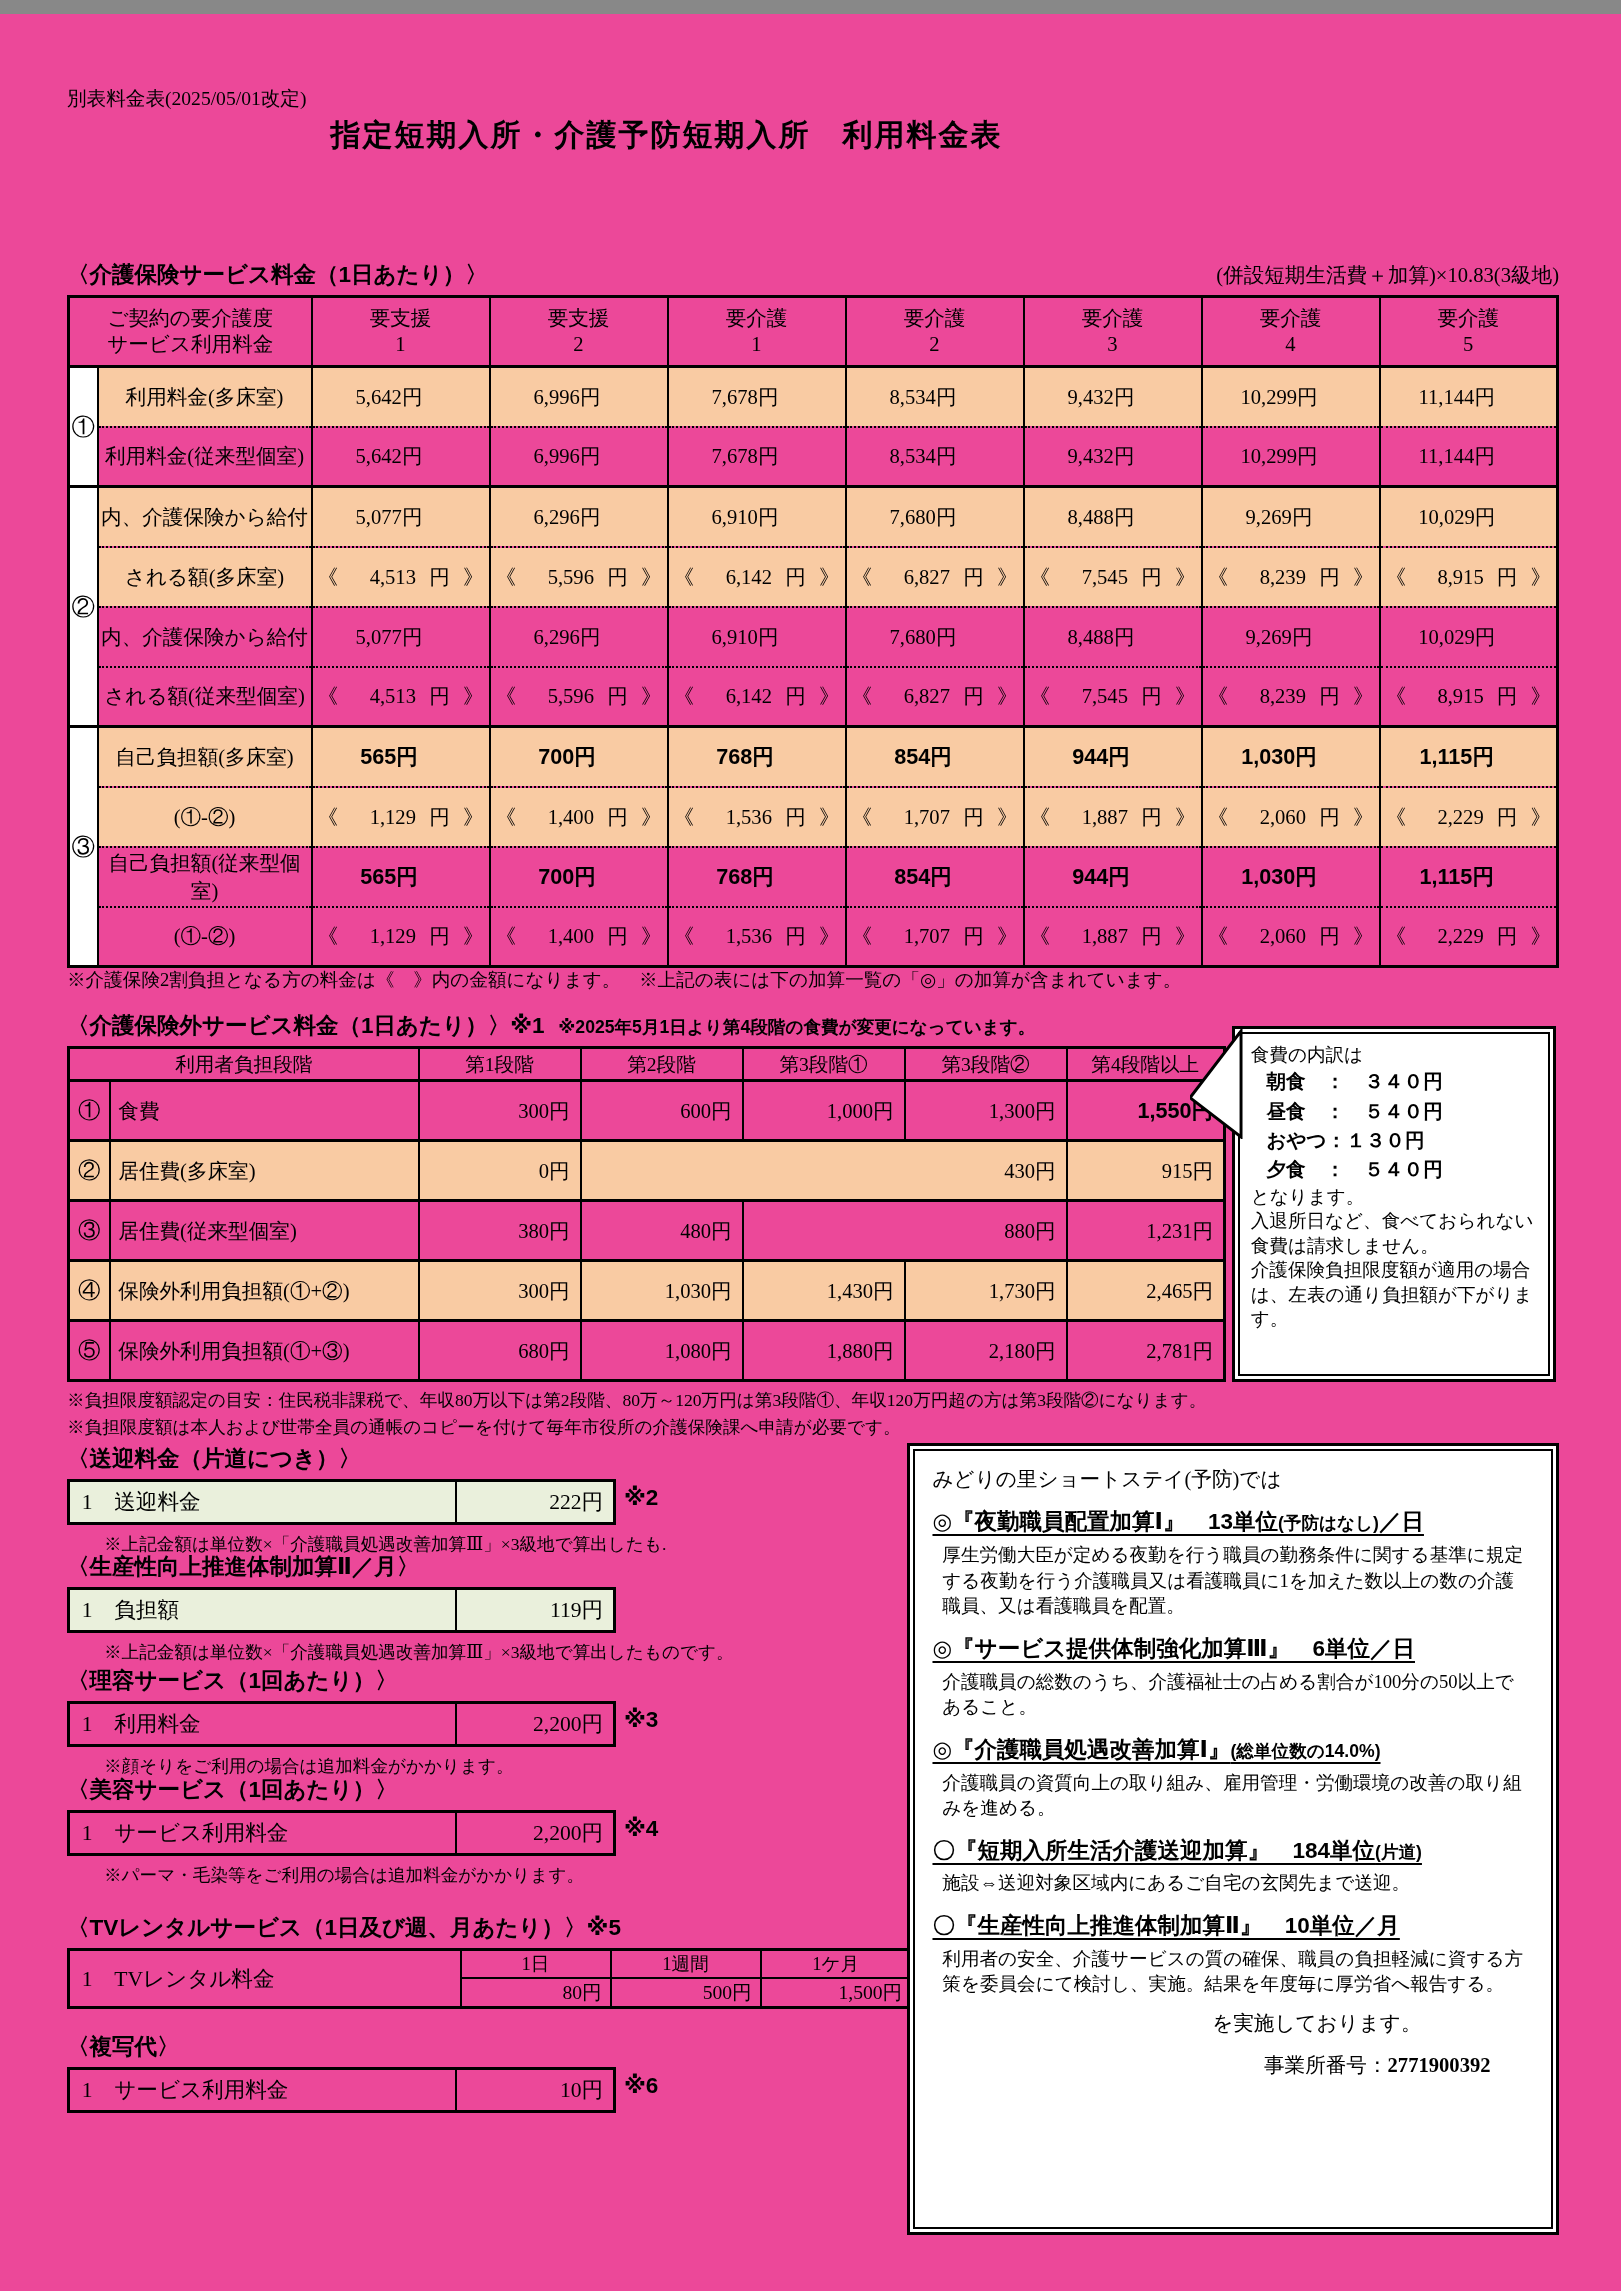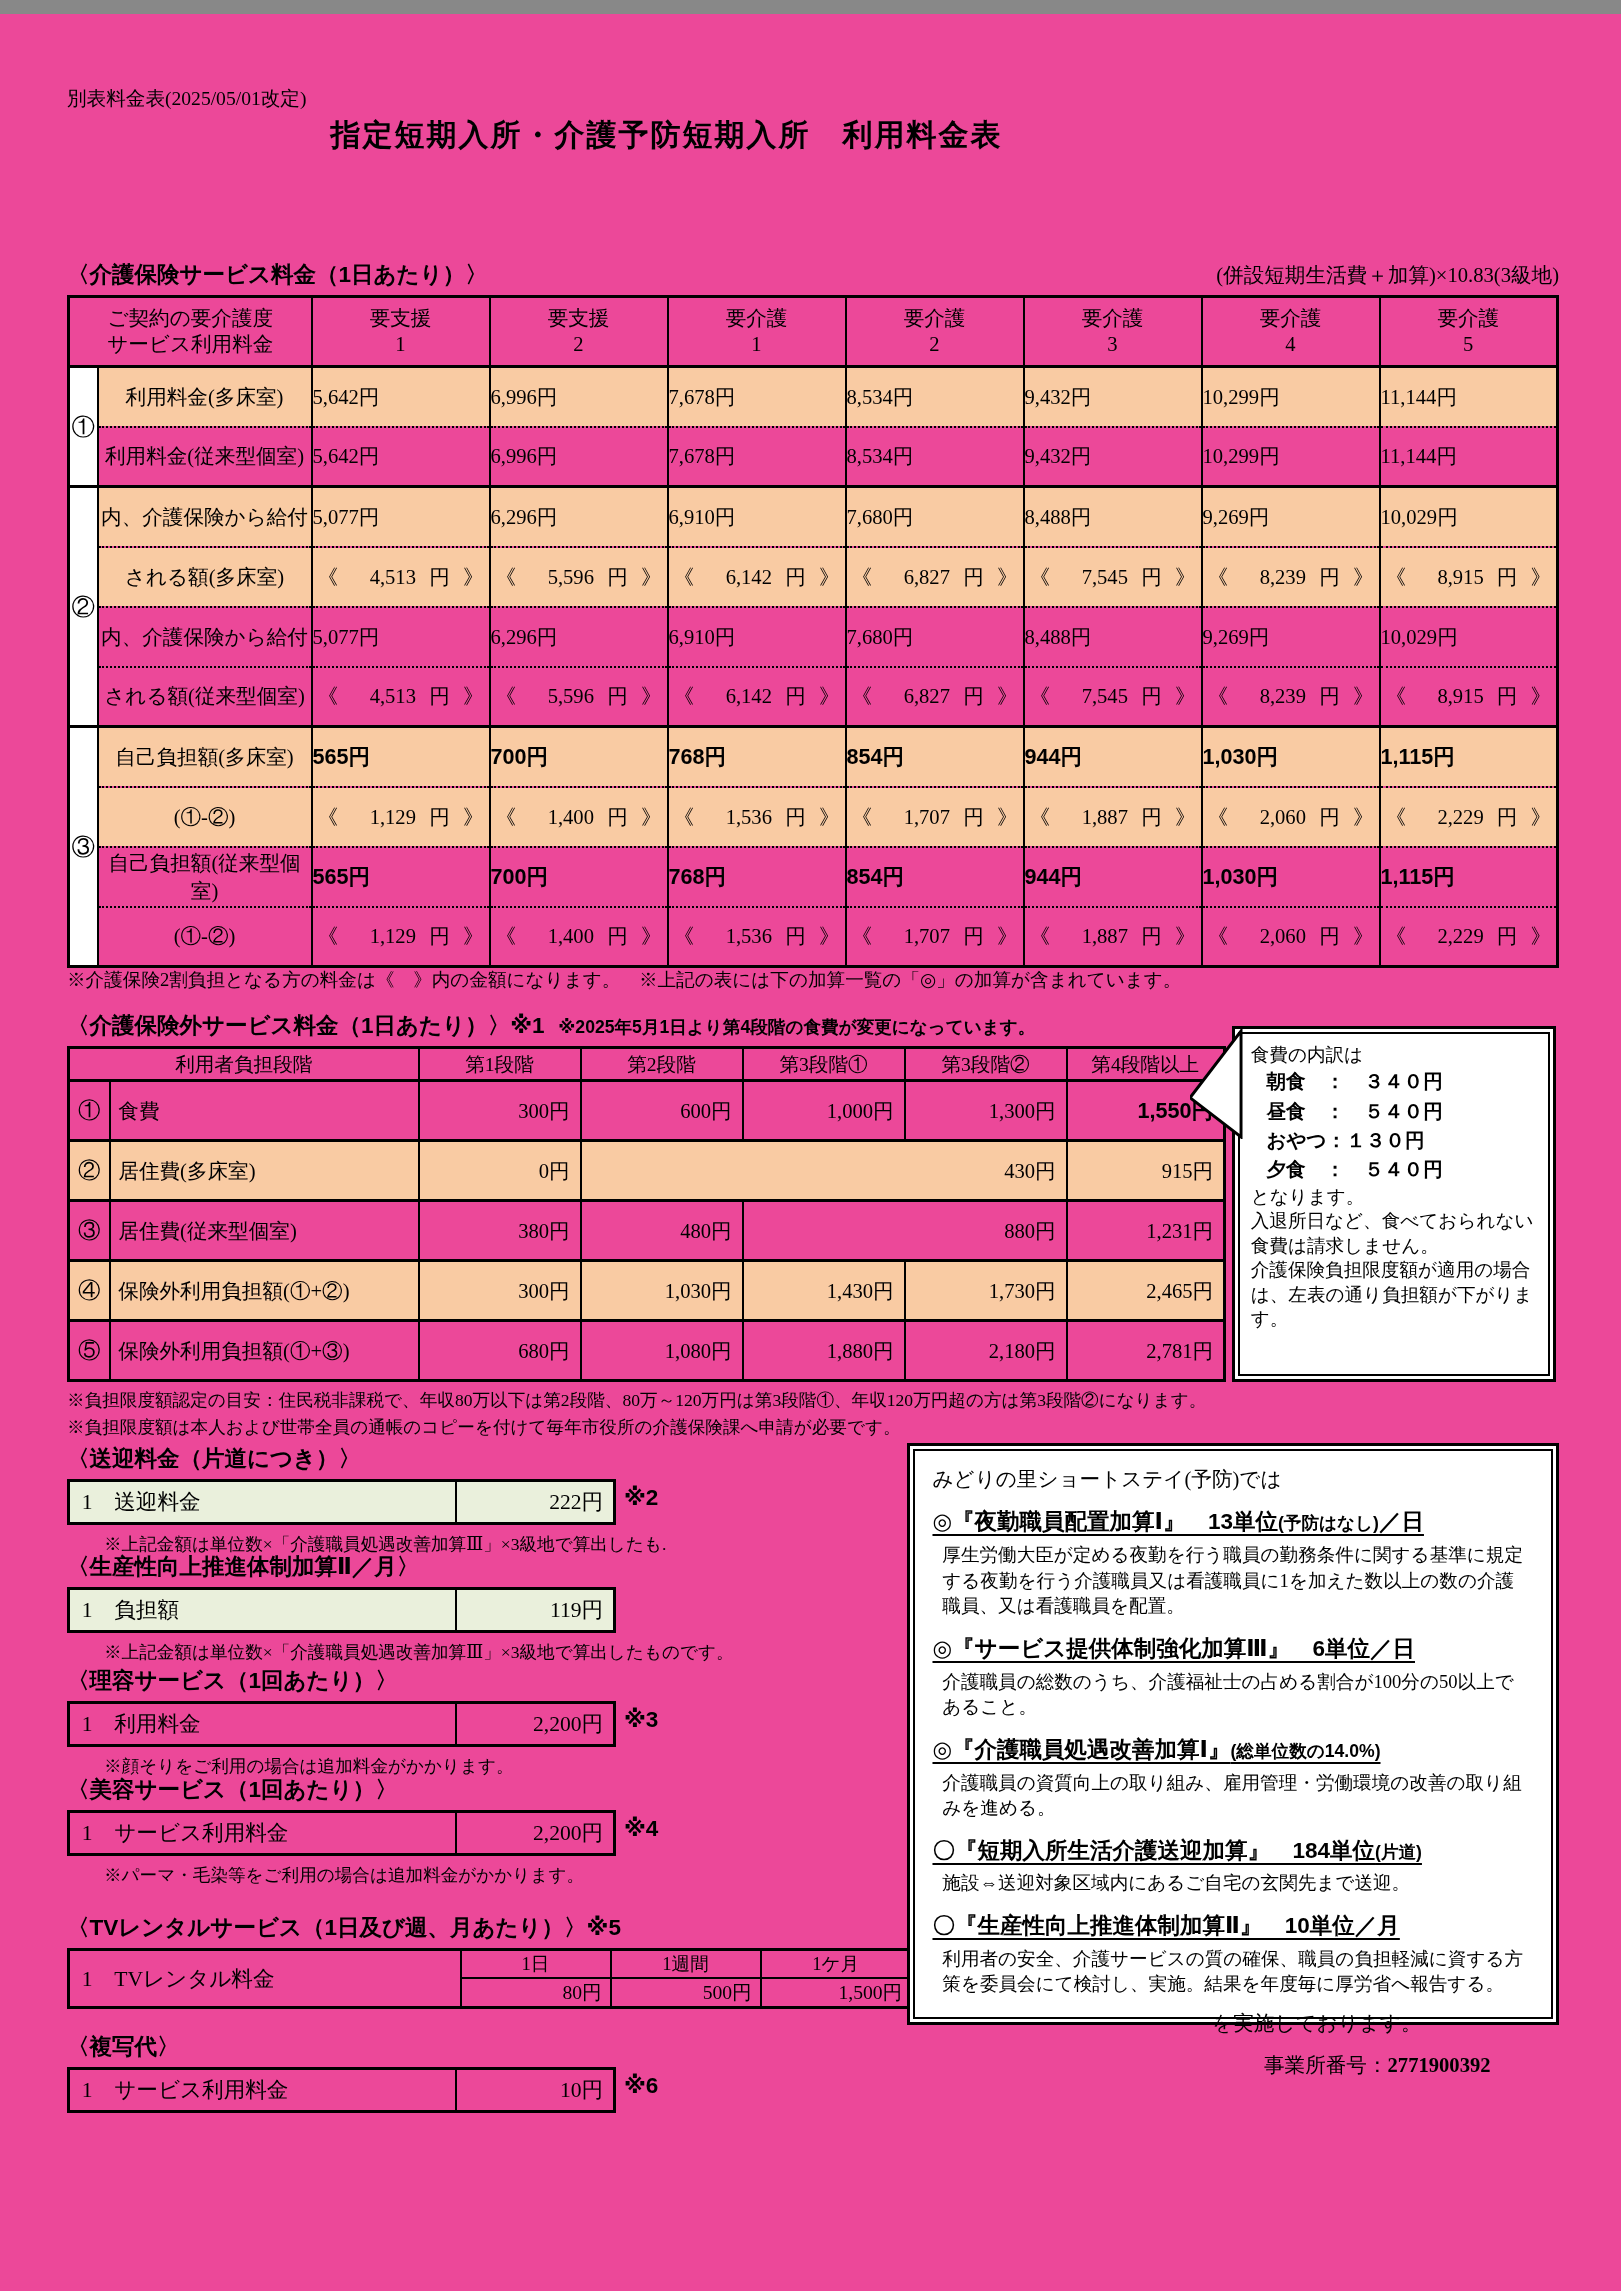--- a/index.html
+++ b/index.html
@@ -27,21 +27,21 @@
   .t1 { left:67px; top:281px; width:1492px; border-collapse:collapse;
     table-layout:fixed; border:3.9px solid #000; }
   .t1 th,.t1 td { border-left:2.9px solid #000; border-right:2.9px solid #000;
     overflow:hidden; font-size:20.6px; }
   .t1 tr { height:60px; }
   .t1 tr.hd { height:70px; }
   .t1 tr.hd th { border-bottom:3.9px solid #000; font-weight:400;
     text-align:center; line-height:1.25; font-size:20.6px; }
   .t1 td.grp { background:#fff; text-align:center; font-size:23.5px; }
   .t1 td.lbl { text-align:center; }
-  .t1 td.val { text-align:left; padding-right:23px; }
+  .t1 td.val { text-align:center; padding-right:23px; }
   .t1 td.br  { text-align:justify; text-align-last:justify; padding:0 4.9px; }
   .t1 tr.or td { background:var(--orange); }
   .t1 tr.or td.grp { background:#fff; }
   .t1 tr.dt td { border-top:2px dotted #000; }
   .t1 tr.gs td { border-top:3.9px solid #000; }
   .t1 tr.bv td.val { font-family:"Liberation Sans","DejaVu Sans",sans-serif;
     font-weight:700; font-size:21.6px; }
   .t1-note { left:67px; top:953px; font-size:18.6px; }
 
   
@@ -88,21 +88,21 @@
 
   .tvt { border-collapse:collapse; table-layout:fixed; width:843px;
     border:3.9px solid #000; margin-top:4.9px; }
   .tvt th { border:2.9px solid #000; font-weight:400; font-size:18.6px;
     height:27.4px; text-align:center; }
   .tvt td { border:2.9px solid #000; font-size:19.6px; height:29px; }
   .tvt td.tv-lbl { font-size:21.6px; padding-left:11.8px; }
   .tvt td.tv-val { text-align:right; padding-right:7.8px; }
 
   
-  .addon-box { left:907px; top:1429px; width:652px; height:582px;
+  .addon-box { left:907px; top:1429px; width:652px; height:792px;
     border:3.9px solid #000; background:#fff; }
   .addon-inner { border:2px solid #000; margin:2.9px; height:calc(100% - 5.9px);
     padding:13.7px 21.6px 9.8px 17.6px; }
   .addon-intro { font-size:20.6px; }
   .addon-item { margin-top:13.7px; }
   .addon-head { font-family:"Liberation Sans","DejaVu Sans",sans-serif;
     font-weight:700; font-size:22.5px; text-decoration:underline;
     text-decoration-thickness:2px; text-underline-offset:4.9px; margin-bottom:4.9px; }
   .addon-head .hs { font-size:17.6px; }
   .addon-body { font-size:18.6px; line-height:1.38; margin-left:9.8px; }

